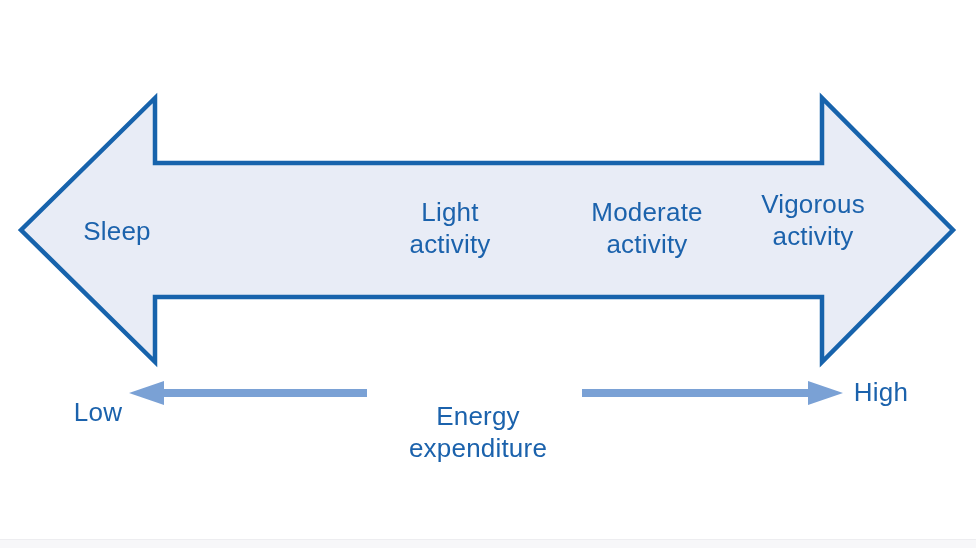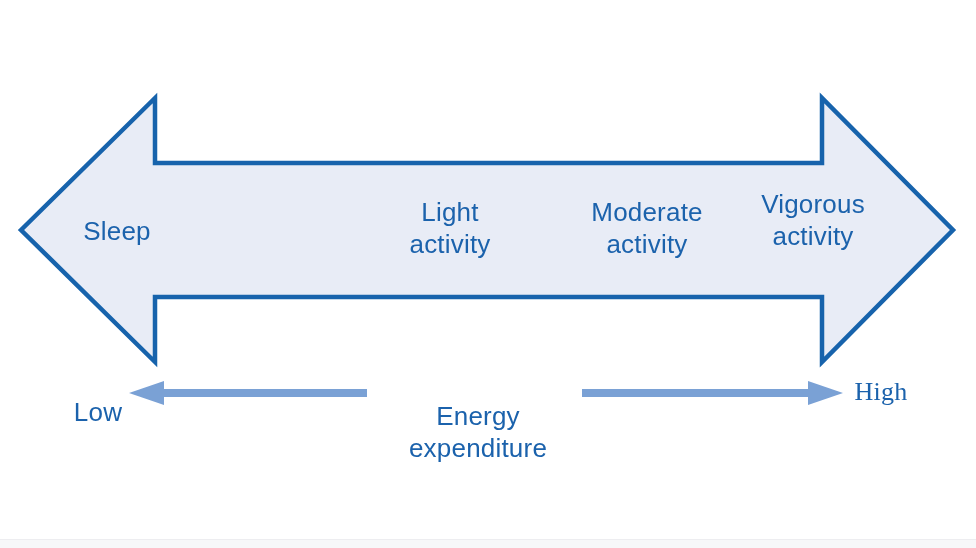--- a/index.html
+++ b/index.html
@@ -64,16 +64,16 @@
 activity</div>
 
   <div class="label" style="left:813px; top:220px;">Vigorous
 activity</div>
 
   <div class="label" style="left:86px; top:412px;margin-left:12px;">Low</div>
 
   <div class="label" style="left:478px; top:392px;margin-top:40px;">Energy
 expenditure</div>
 
-  <div class="label" style="left:881px; top:392px;font-family:Liberation Serif, serif;">High</div>
+  <div class="label" style="left:881px; top:392px;">High</div>
 
   <div class="footer-strip"></div>
 </div>
 
 </body></html>

